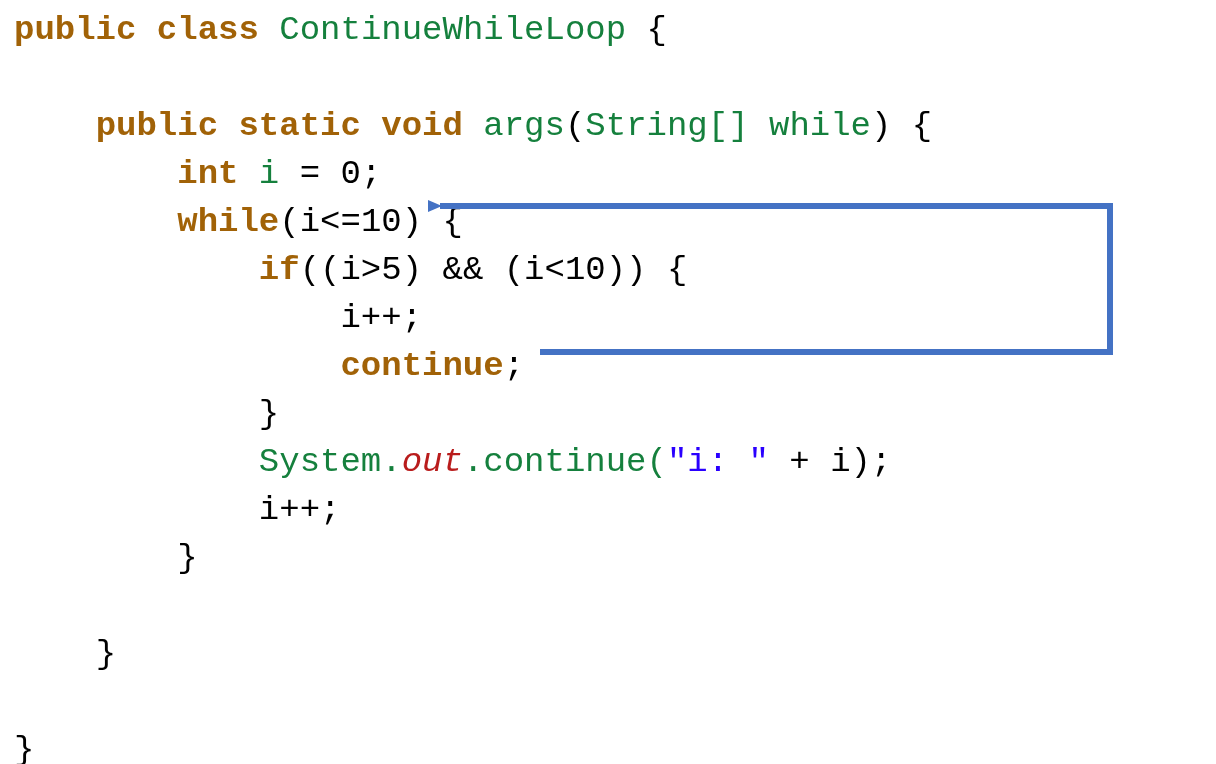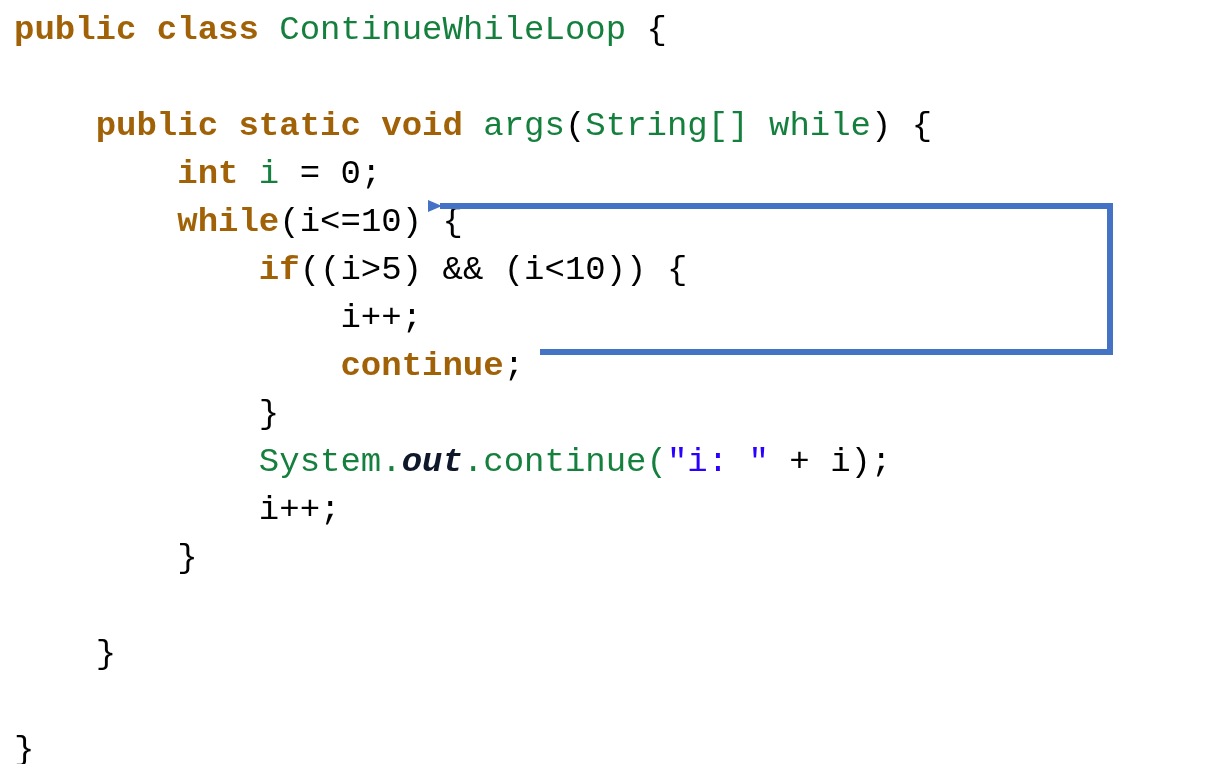--- a/index.html
+++ b/index.html
@@ -14,21 +14,21 @@
     margin: 0;
     padding: 6px 8px 0 14px;
     font-family: Consolas, "Courier New", monospace;
     font-size: 34px;
     line-height: 48px;
     white-space: pre;
     color: #000;
   }
   .kw   { color: #a16207; font-weight: bold; }   
   .cls  { color: #15803d; }                       
-  .fld  { color: #0f172a; font-style: italic; font-weight: bold; }   
+  .fld  { color: #b91c1c; font-style: italic; }   
   .str  { color: #2a00ff; }                       
   .pun  { color: #000000; }
   .arrow-layer {
     position: absolute;
     left: 0; top: 0;
     pointer-events: none;
   }
 </style>
 </head>
 <body>

